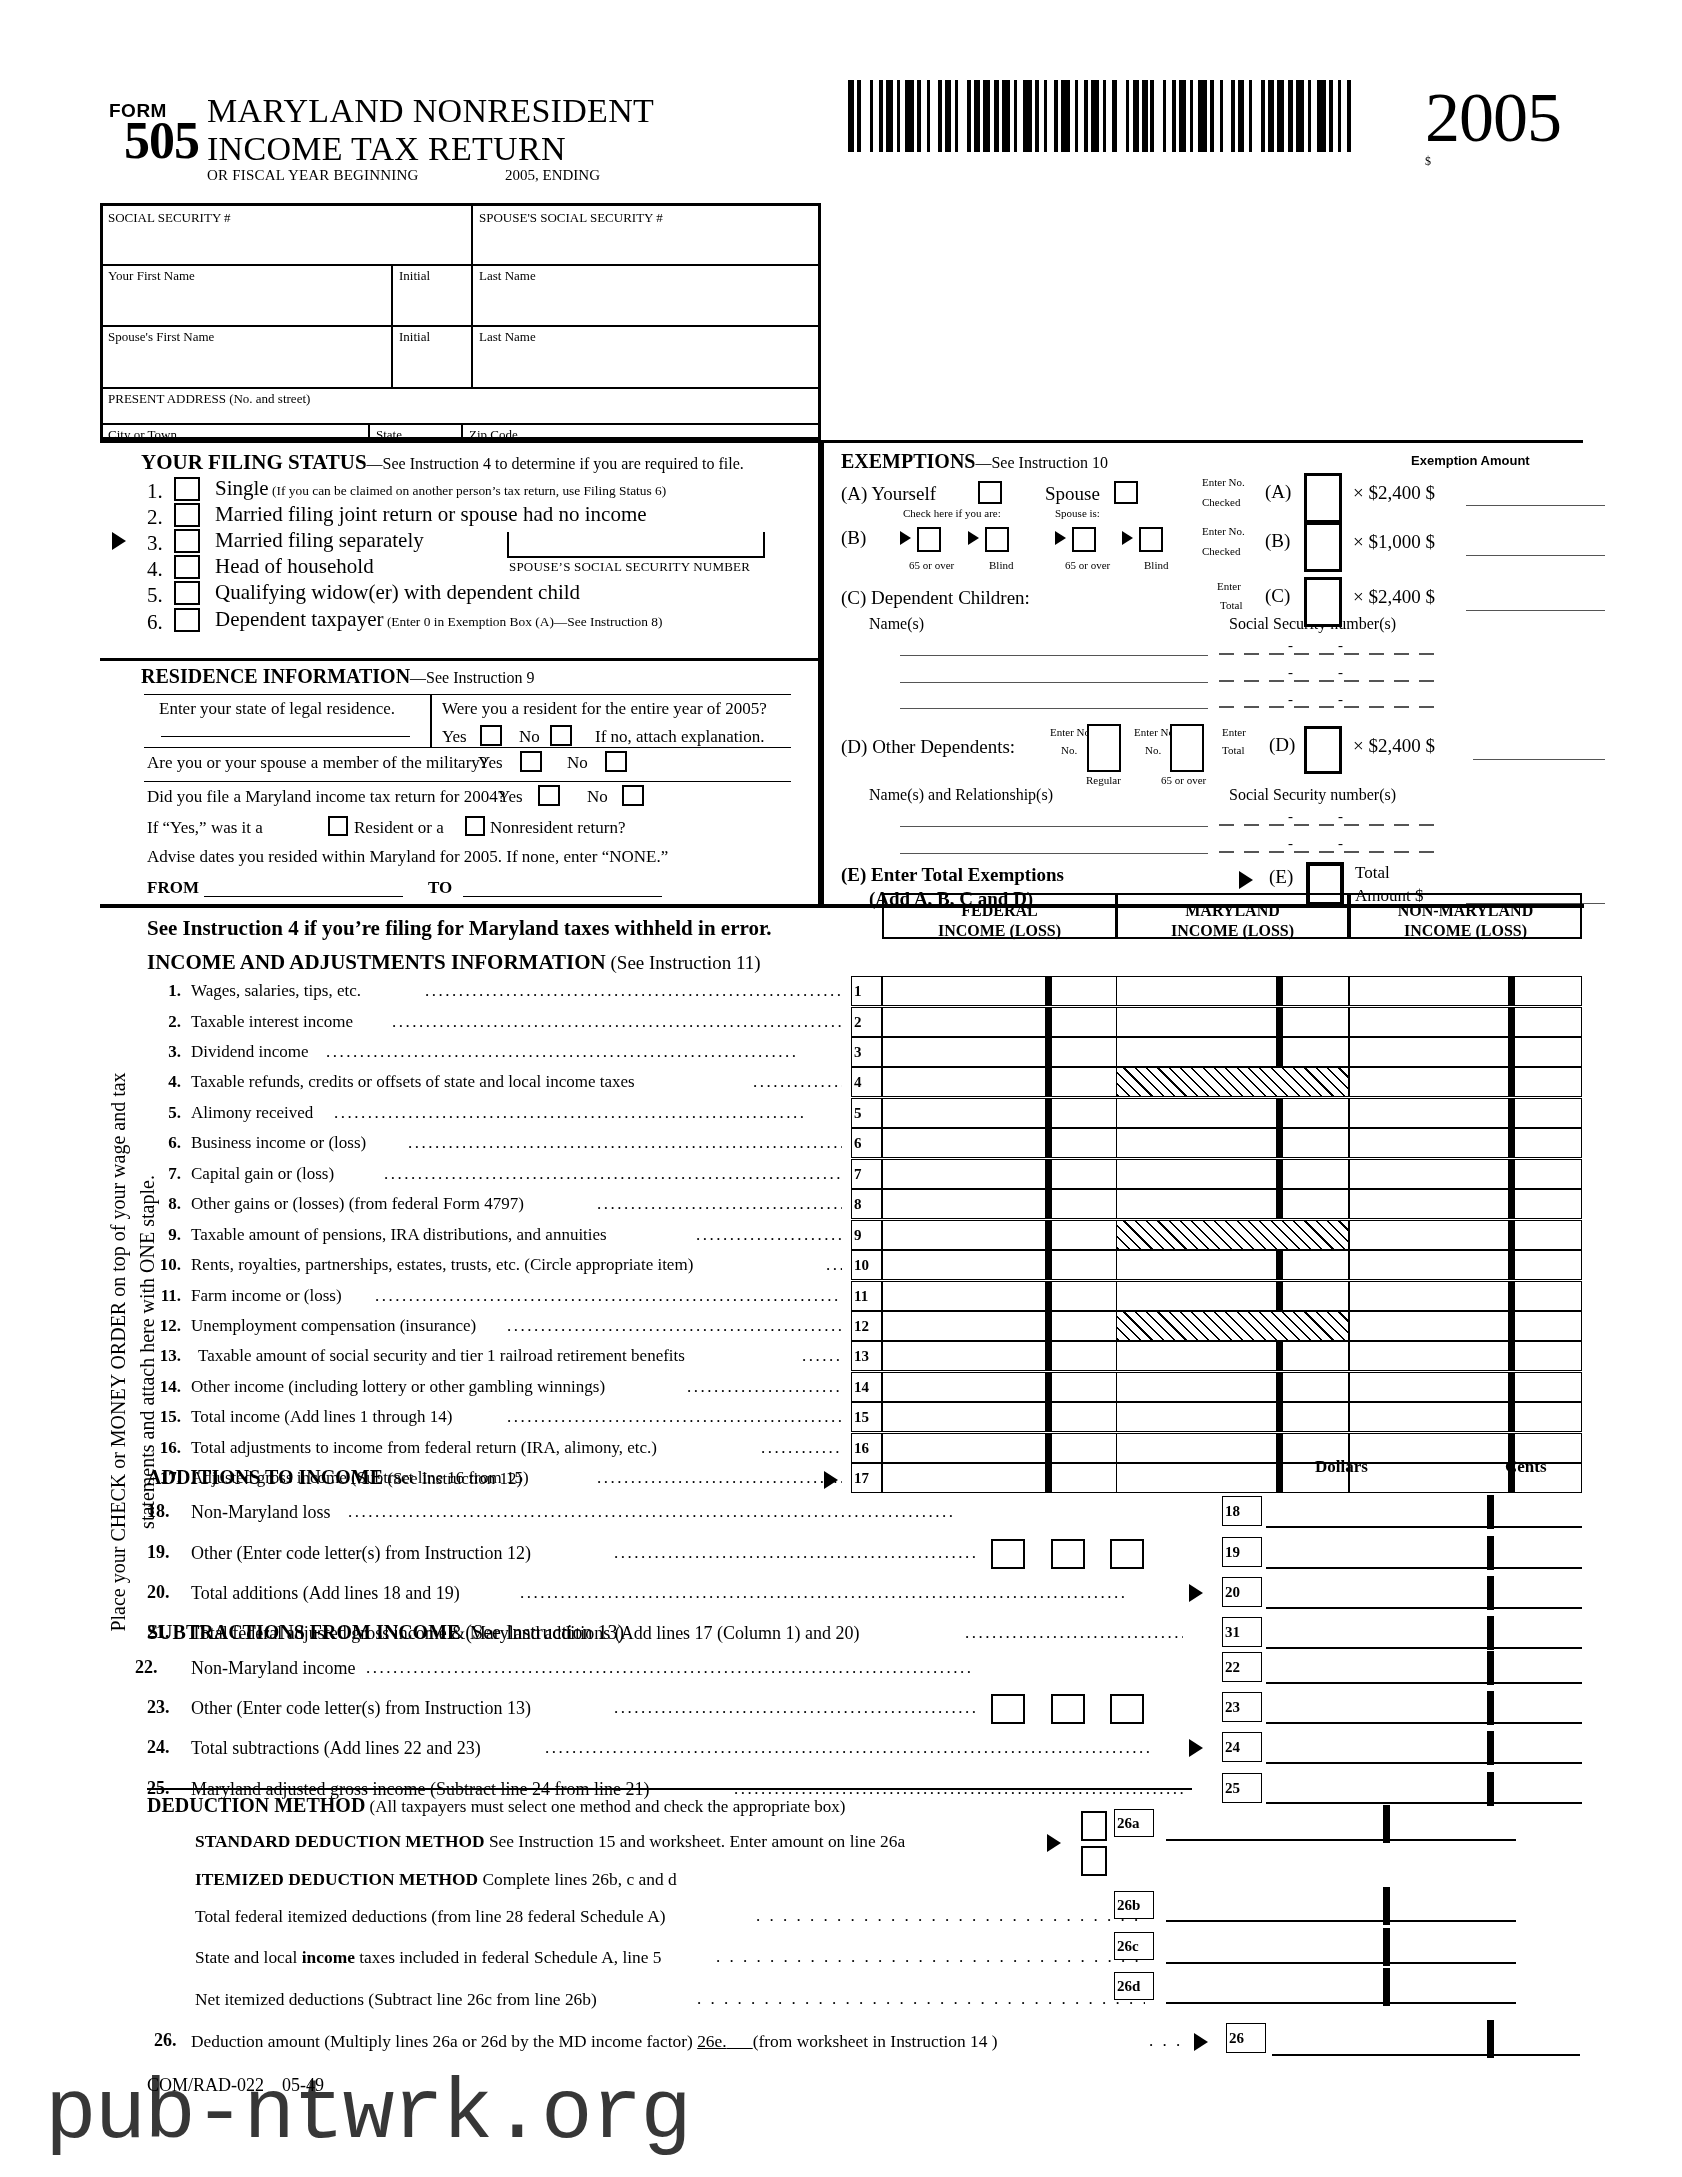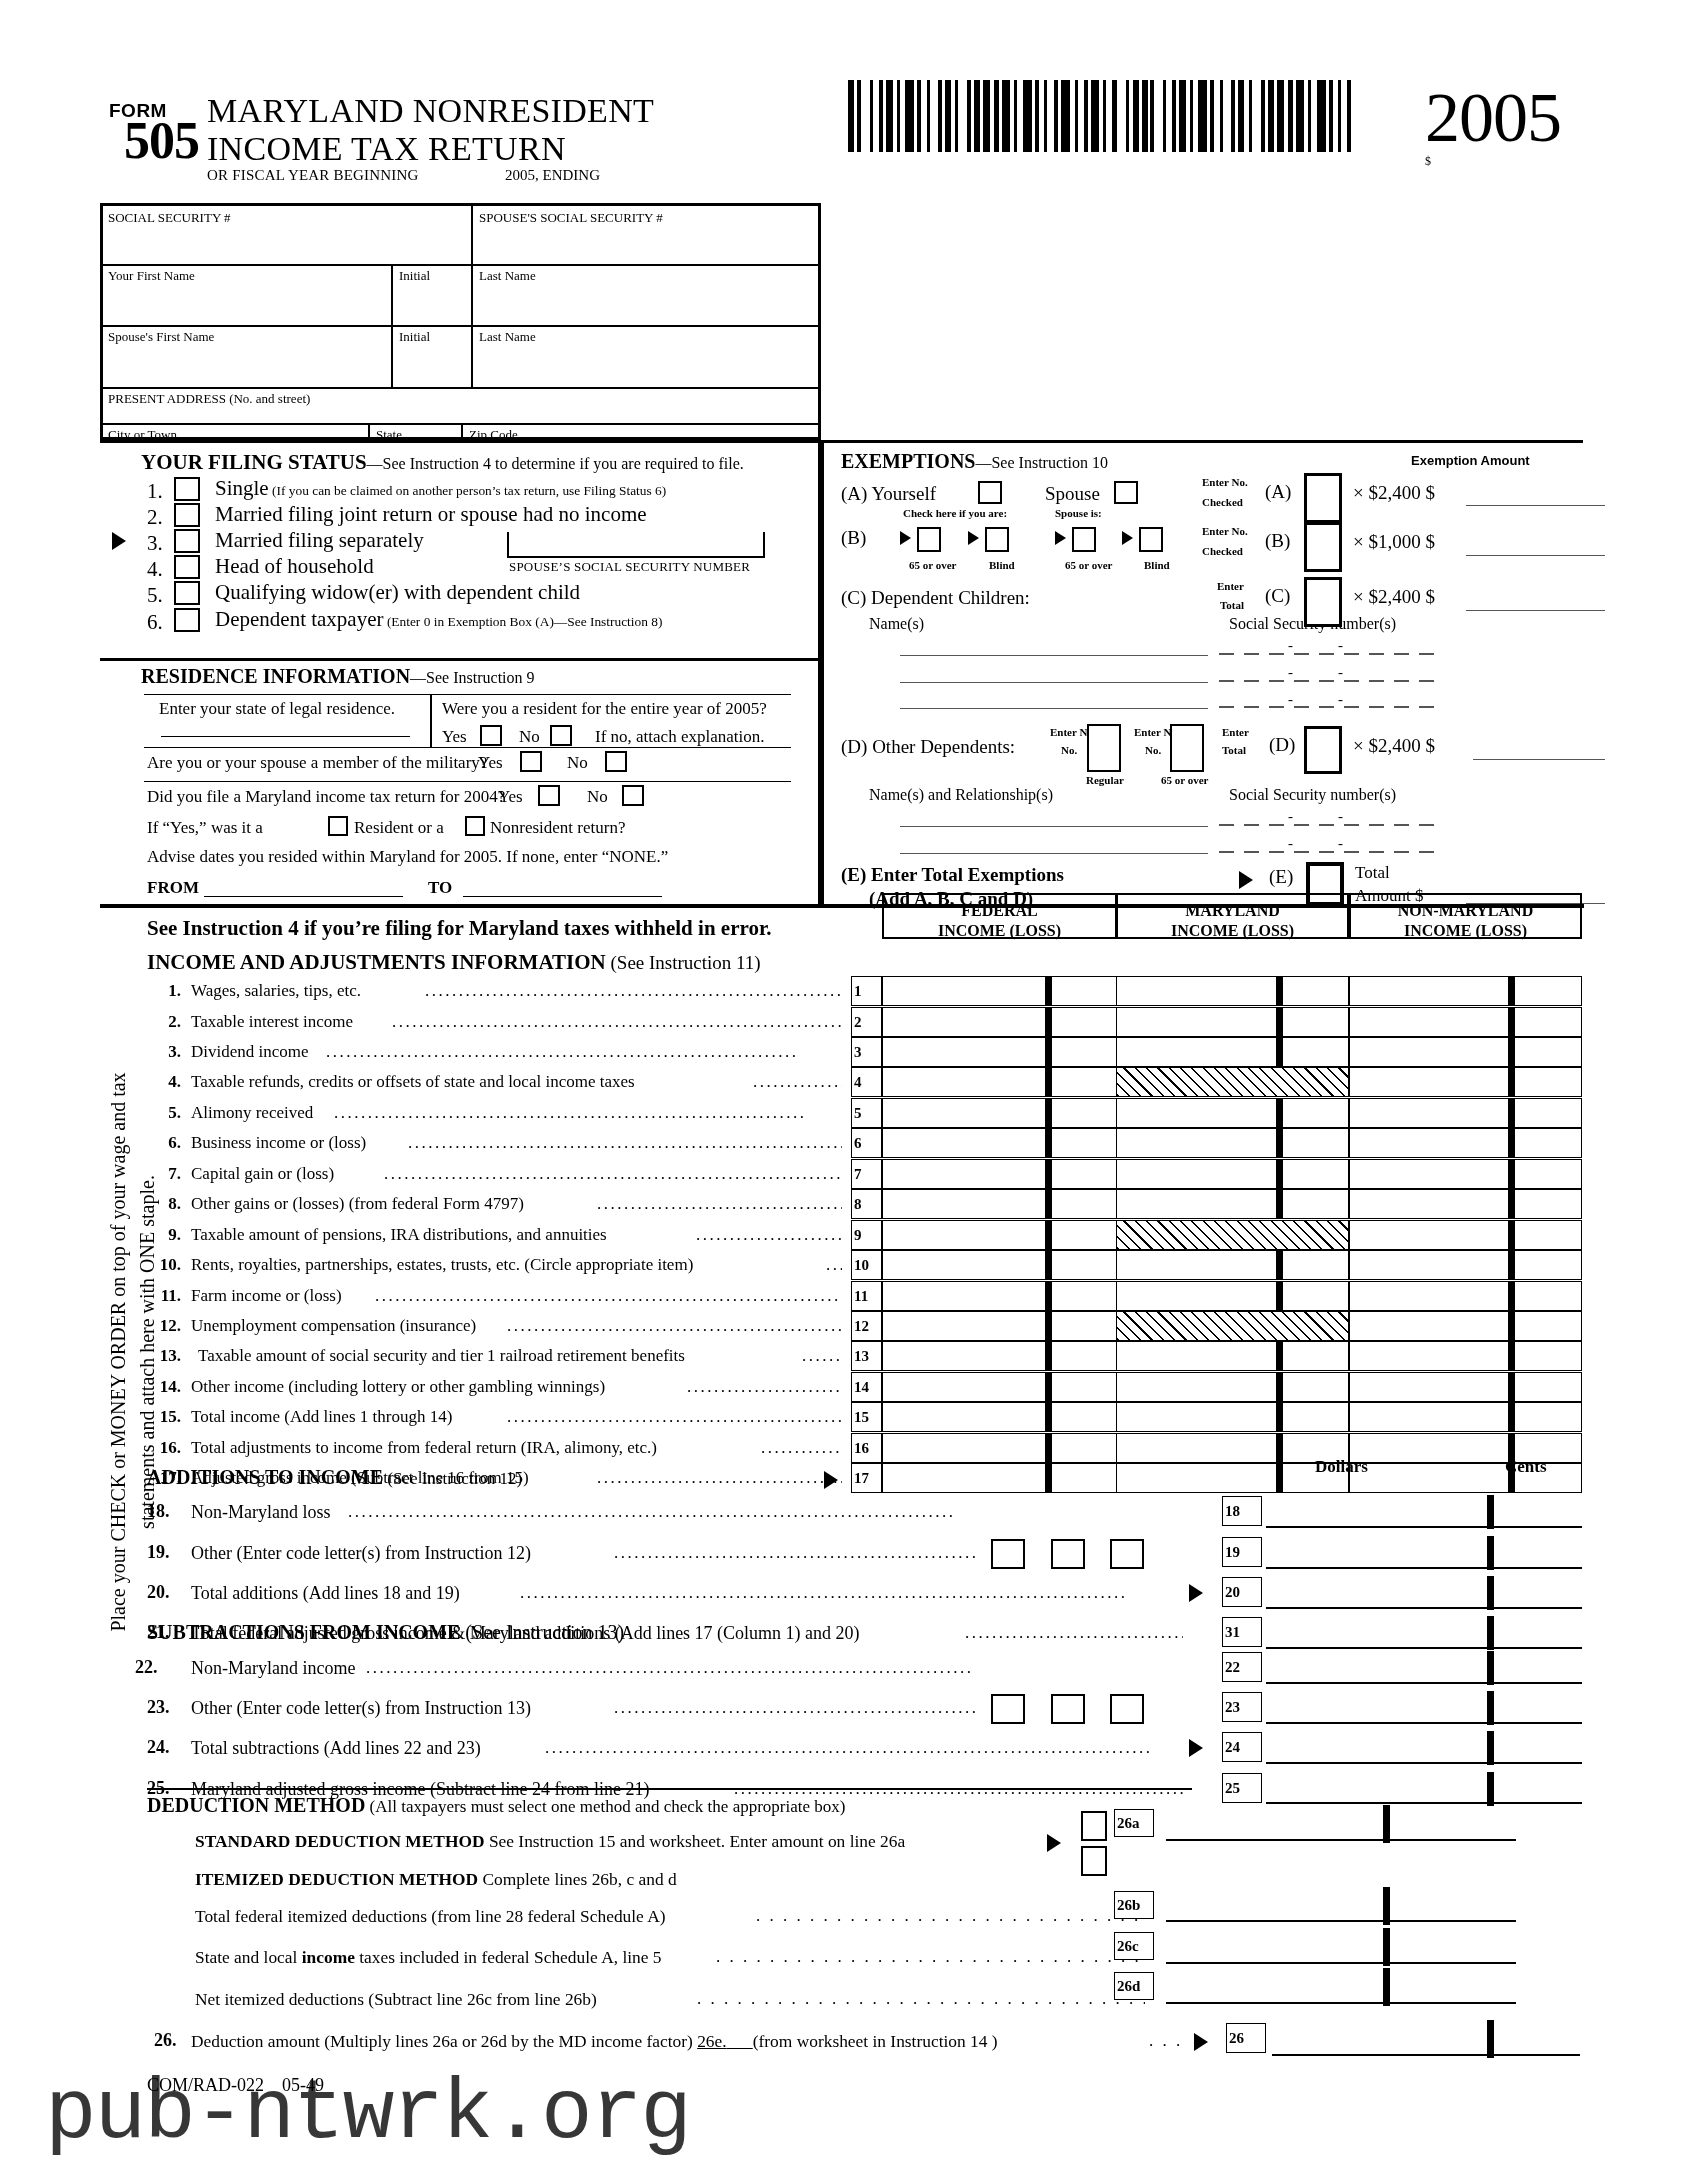--- a/index.html
+++ b/index.html
@@ -55,21 +55,21 @@
   #resPanel{left:100px;top:658px;width:721px;height:247px;border-right:3px solid #000;border-top:3px solid #000;box-sizing:border-box;}
   #resTitle{left:141px;top:665px;font-size:20px;}
   .hr{position:absolute;border-top:1.5px solid #000;}
   .restxt{position:absolute;font-size:17px;}
 
   
   #exPanel{left:821px;top:440px;width:762px;height:465px;border-top:3px solid #000;border-left:3px solid #000;box-sizing:border-box;}
   #exTitle{left:841px;top:450px;font-size:20px;}
   #exAmt{left:1411px;top:453px;font-size:13px;font-weight:bold;}
   .extxt{position:absolute;font-size:19px;}
-  .exsm{position:absolute;font-size:11px;font-weight:bold;text-align:center;}
+  .exsm{position:absolute;font-size:11px;font-weight:normal;text-align:center;}
   .exline{position:absolute;border-top:1.5px solid #555;}
   .dashline{position:absolute;height:2px;background:
       repeating-linear-gradient(to right,#555 0 15px,transparent 15px 25px);}
   .dot{position:absolute;font-size:15px;}
 
   
   #incomeTop{left:100px;top:904px;width:1484px;border-top:4px solid #000;}
   #instr4{left:147px;top:916px;font-size:21px;font-weight:bold;}
   #incTitle{left:147px;top:950px;font-size:21px;font-weight:bold;}
   .incline{position:absolute;font-size:17px;}

